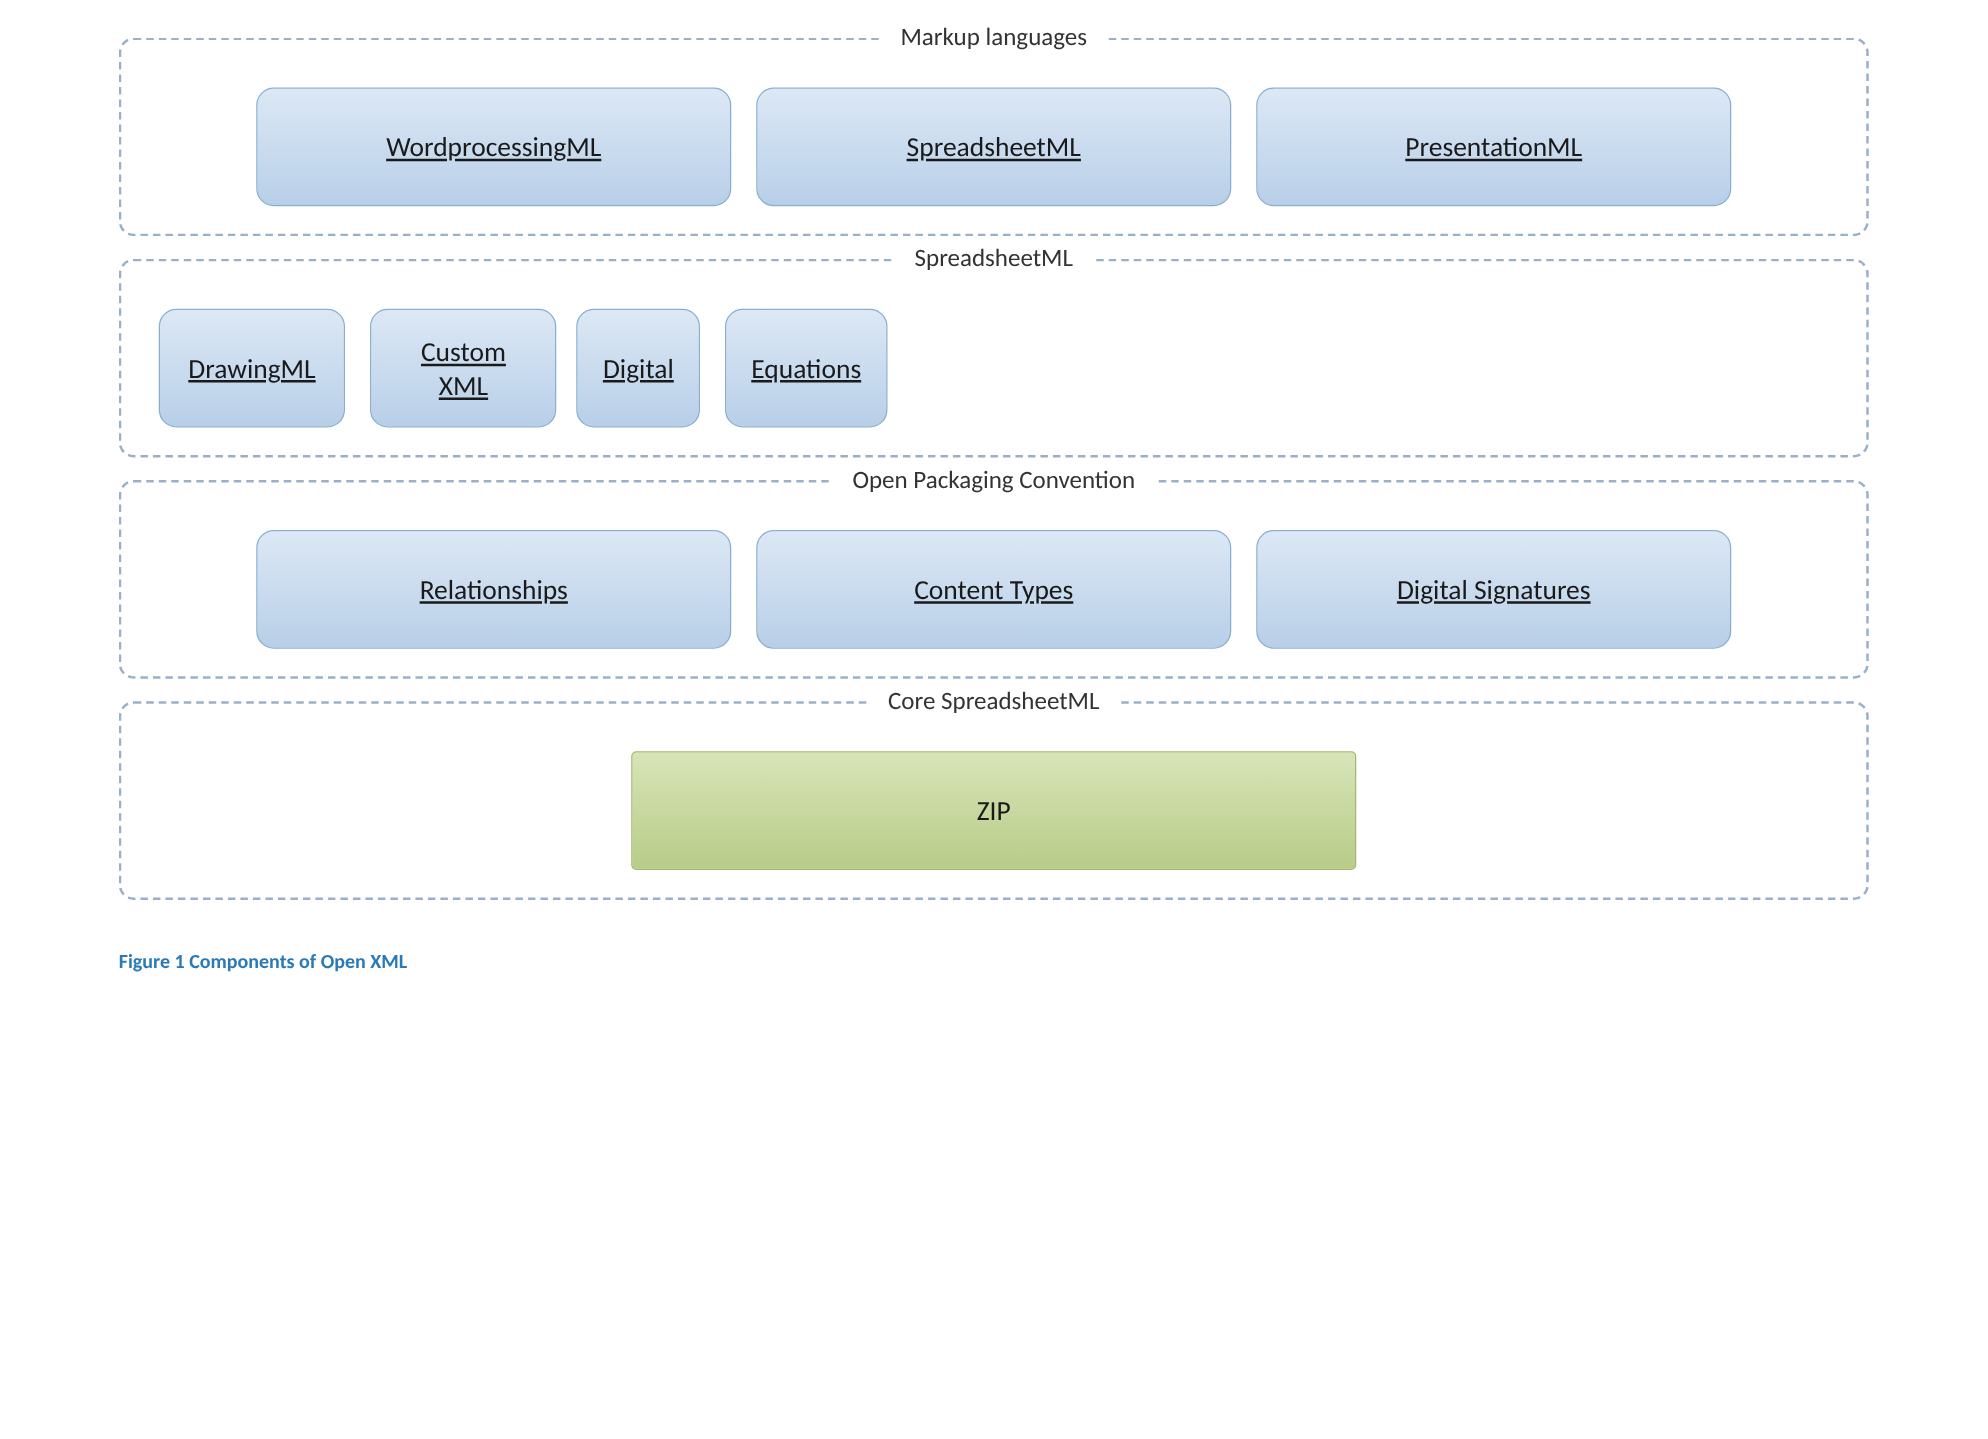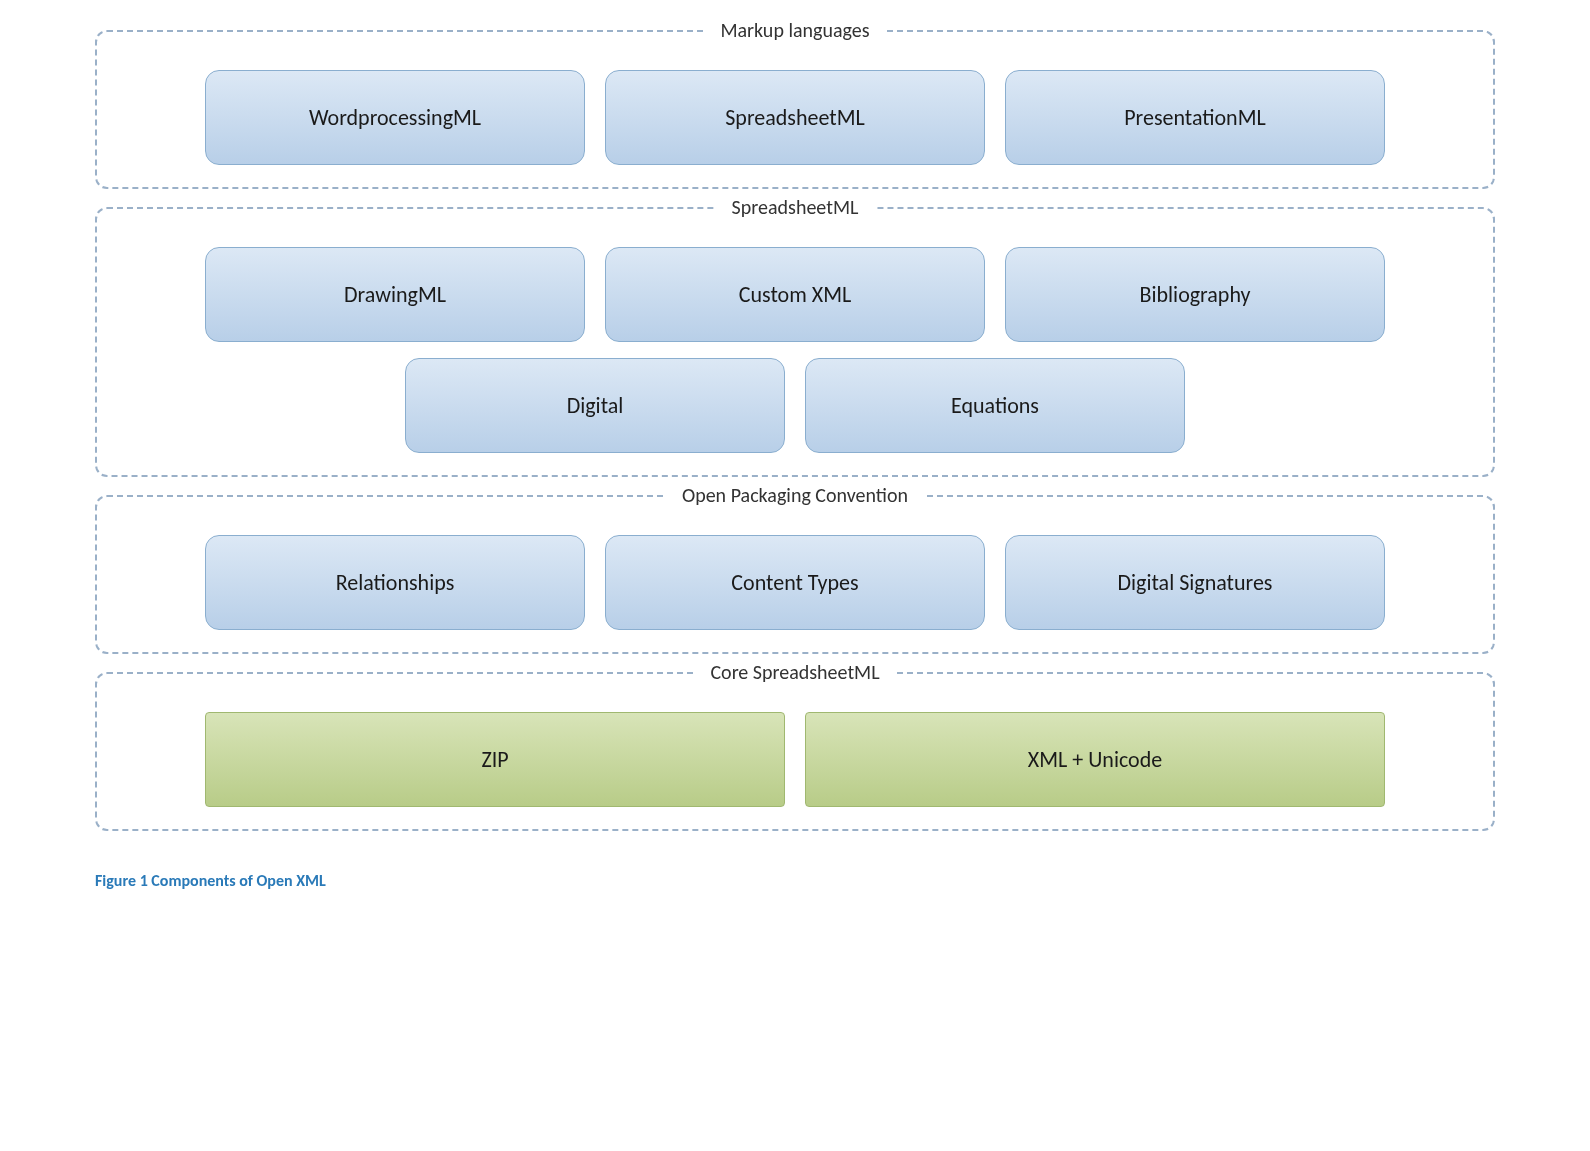--- a/index.html
+++ b/index.html
@@ -56,20 +56,21 @@
       background: linear-gradient(180deg, #dce8f5 0%, #b8cfe8 100%);
       border: 1.5px solid #8aaecf;
       border-radius: 14px;
       display: flex;
       align-items: center;
       justify-content: center;
       font-size: 22px;
       color: #1a1a1a;
       text-align: center;
       padding: 10px 20px;
+      text-decoration: underline;
     }
 
     
     .card-green {
       flex: 1;
       max-width: 580px;
       min-height: 95px;
       background: linear-gradient(180deg, #d8e4b8 0%, #b8cc88 100%);
       border: 1.5px solid #a0b870;
       border-radius: 4px;
@@ -78,21 +79,21 @@
       justify-content: center;
       font-size: 22px;
       color: #1a1a1a;
       text-align: center;
       padding: 10px 20px;
     }
 
     
     .vocab-rows {
       display: flex;
-      flex-direction: column;
+      flex-direction: row;
       gap: 16px;
     }
 
     .figure-caption {
       margin-top: 22px;
       font-size: 16px;
       font-weight: bold;
       color: #2a7ab8;
     }
   </style>
@@ -119,23 +120,20 @@
   <div class="group">
     <span class="group-label">SpreadsheetML</span>
     <div class="vocab-rows">
       <div class="cards-row">
         <div class="card-blue">
           <span>DrawingML</span>
         </div>
         <div class="card-blue">
           <span>Custom XML</span>
         </div>
-        <div class="card-blue">
-          <span>Bibliography</span>
-        </div>
       </div>
       <div class="cards-row">
         <div class="card-blue">
           <span>Digital</span>
         </div>
         <div class="card-blue">
           <span>Equations</span>
         </div>
       </div>
     </div>
@@ -155,21 +153,18 @@
       </div>
     </div>
   </div>
 
   <div class="group">
     <span class="group-label">Core SpreadsheetML</span>
     <div class="cards-row">
       <div class="card-green">
         <span>ZIP</span>
       </div>
-      <div class="card-green">
-        <span>XML + Unicode</span>
-      </div>
     </div>
   </div>
 
   <div class="figure-caption">Figure 1 Components of Open XML</div>
 
 </div>
 
 </body></html>

